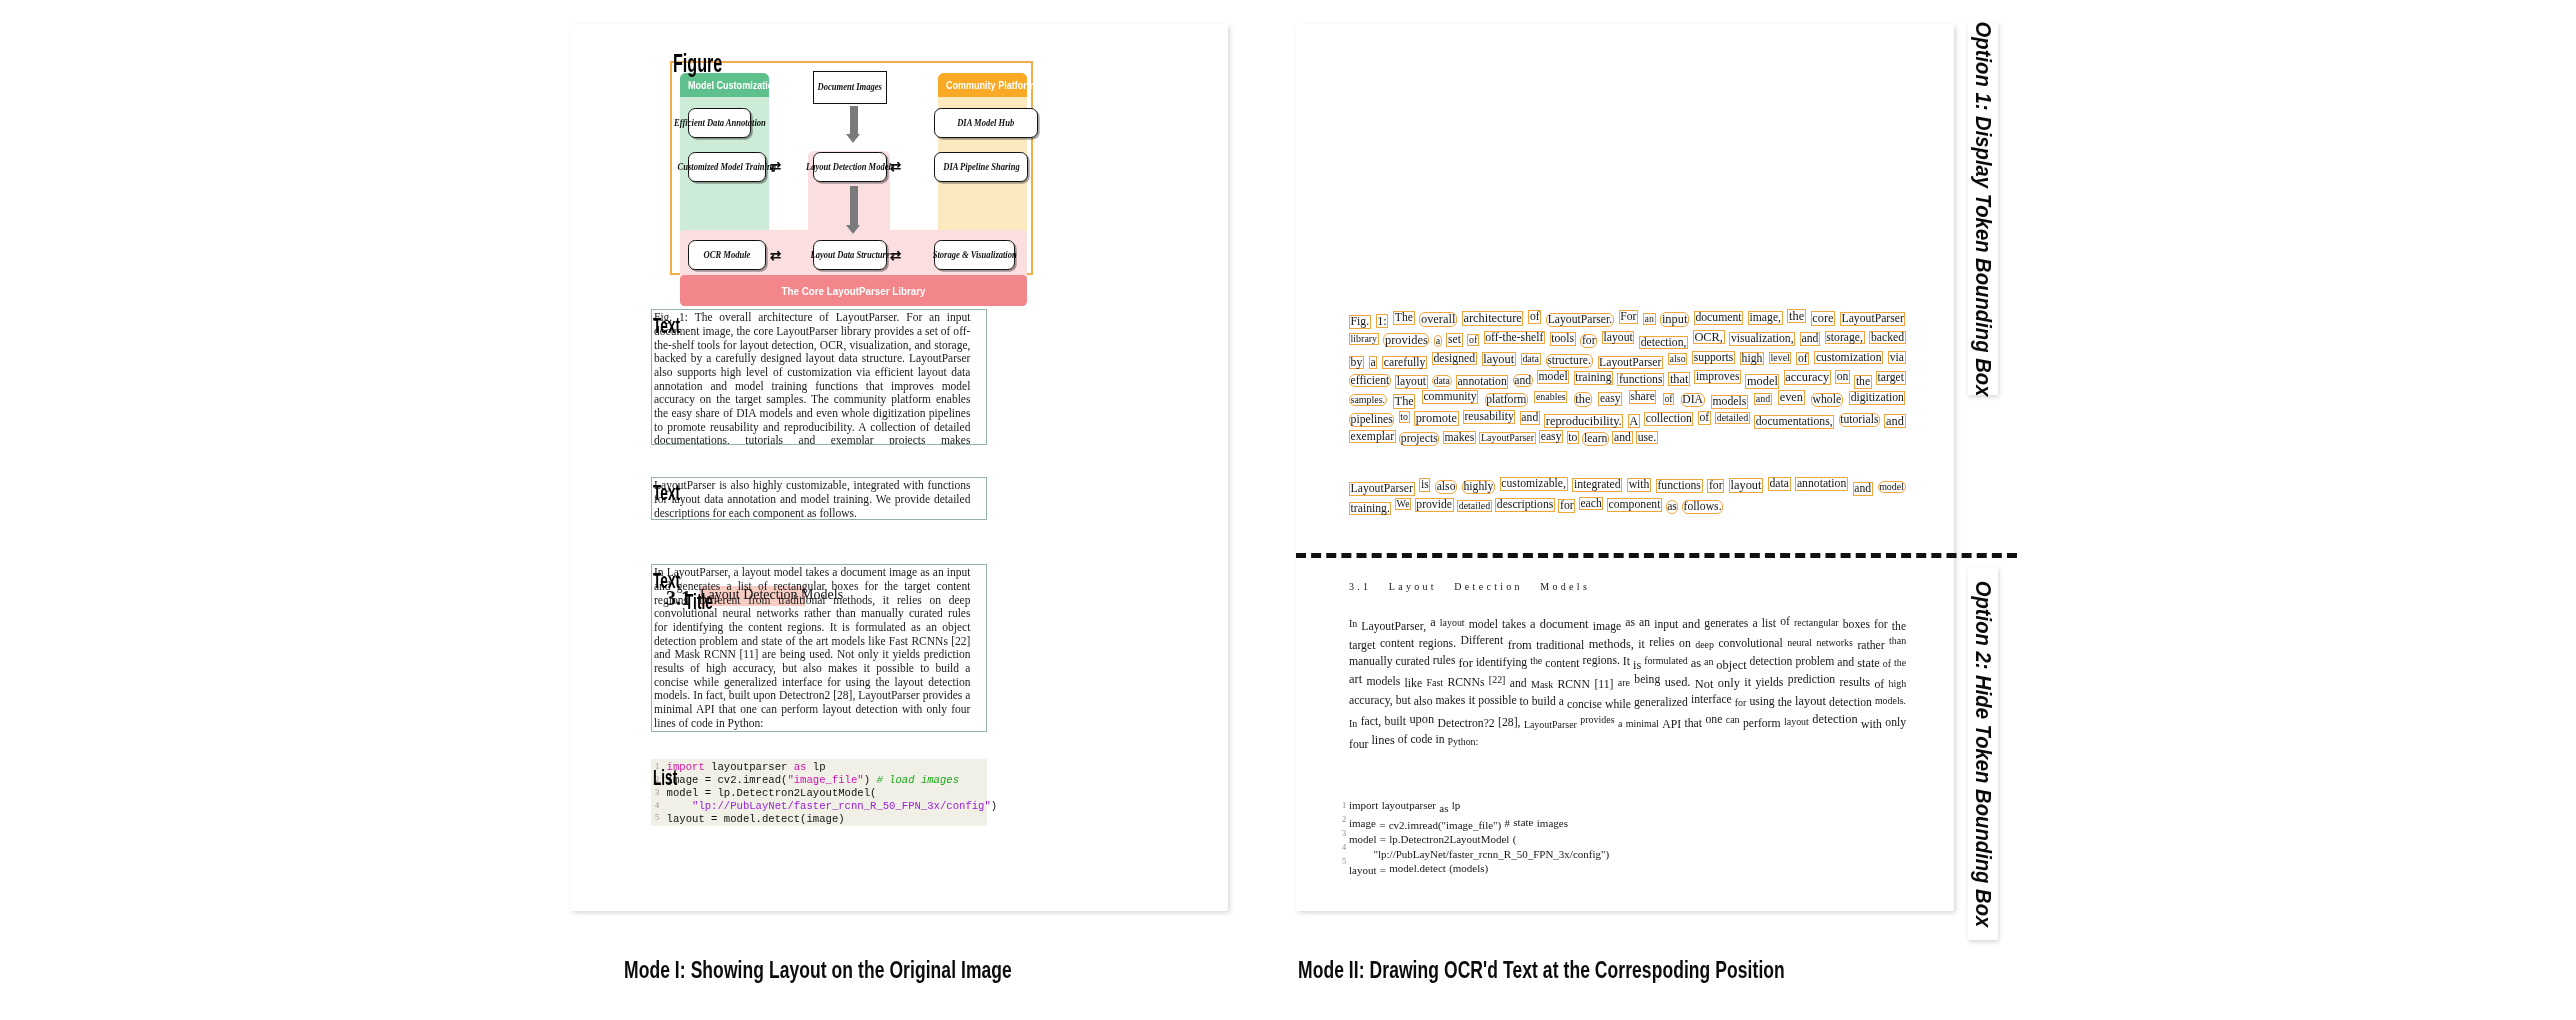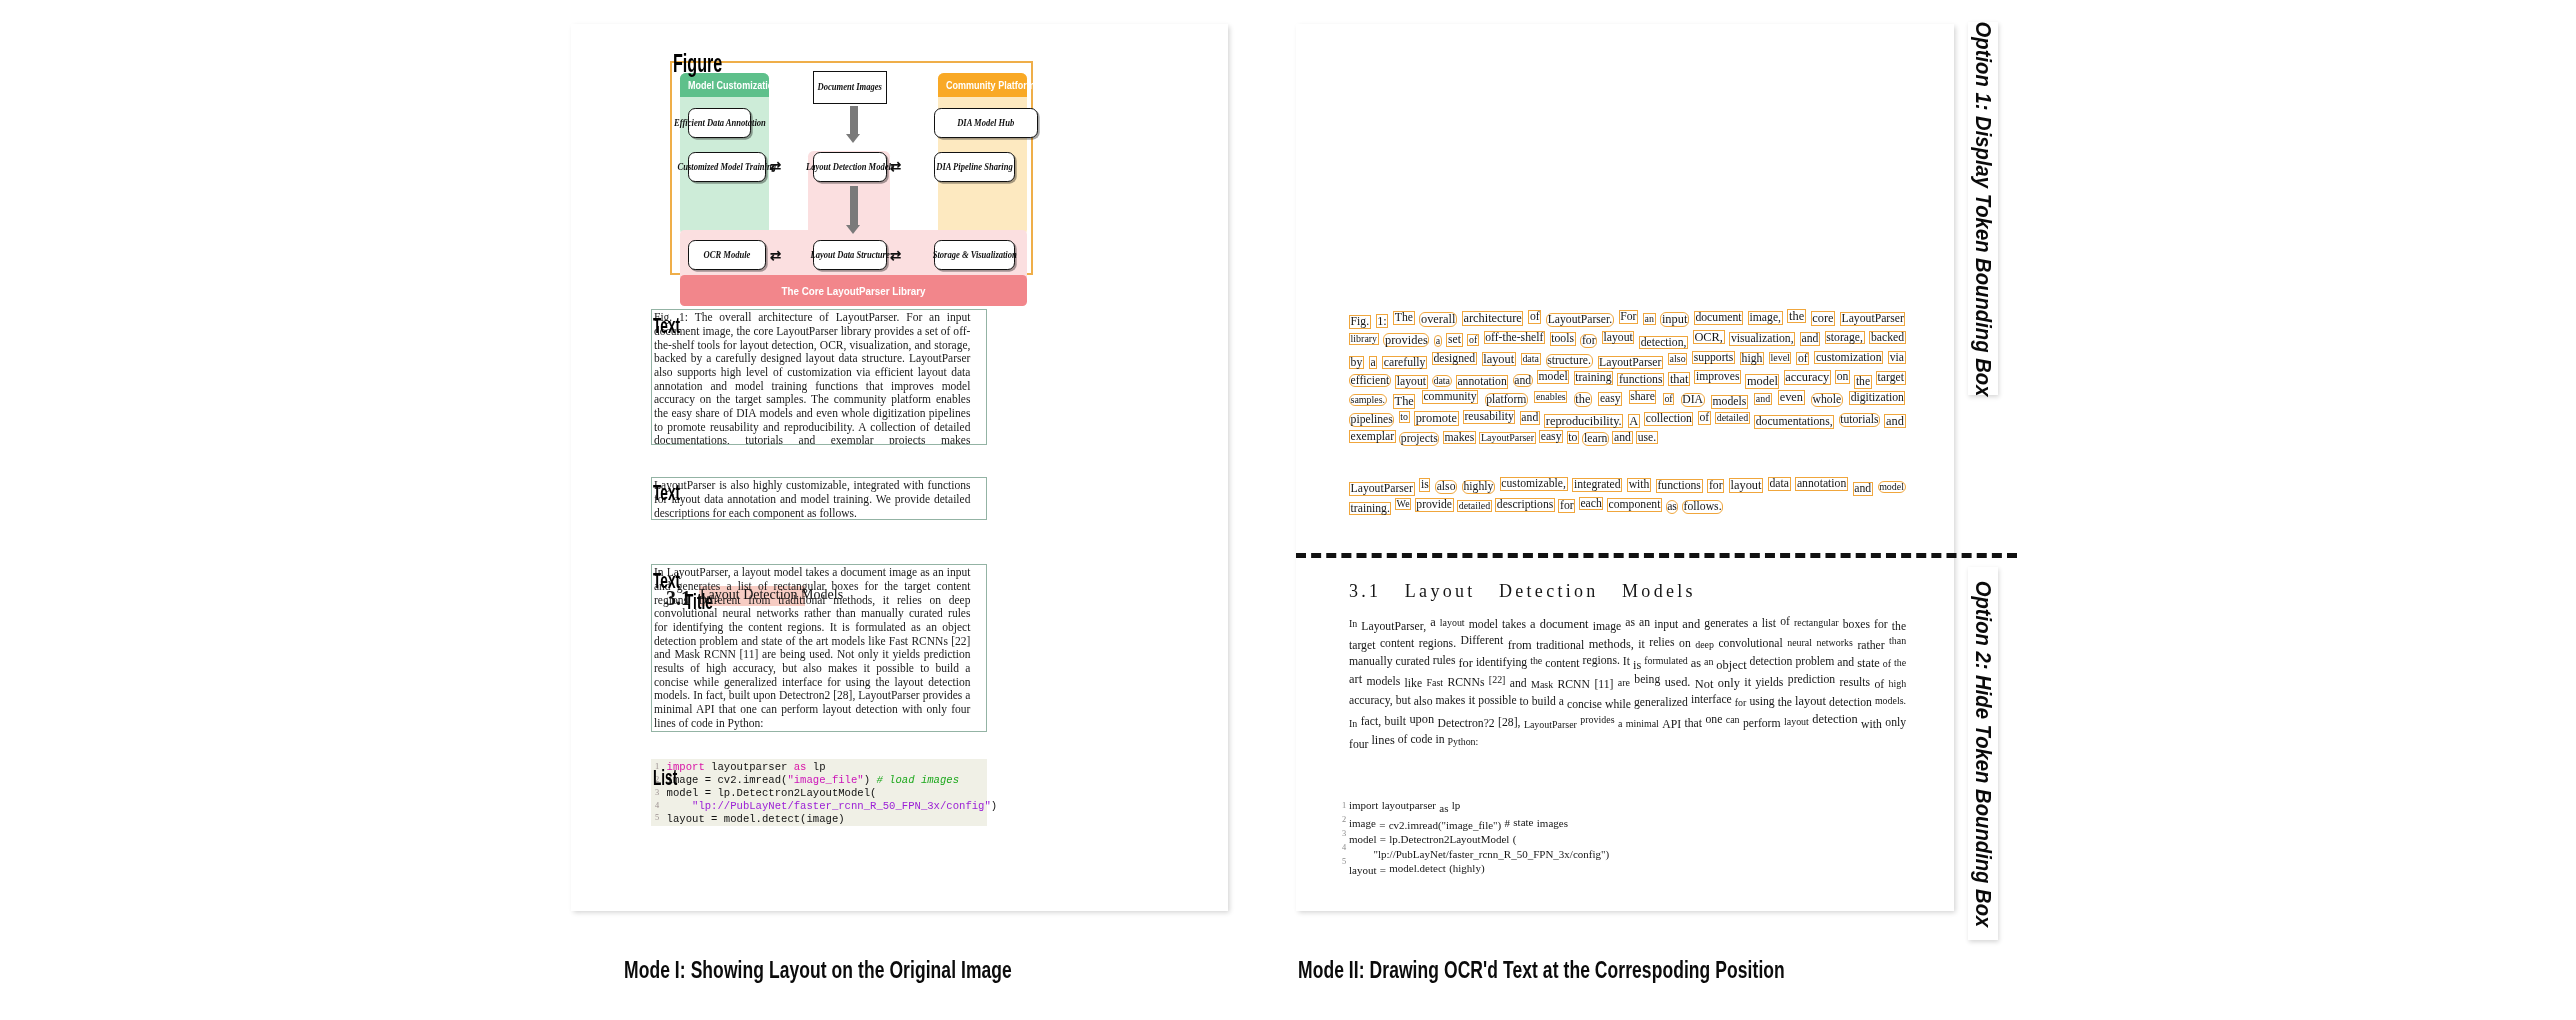--- a/index.html
+++ b/index.html
@@ -92,21 +92,21 @@
     font-family:"Liberation Serif", serif;font-style:italic;font-weight:700;
     font-size:9.5px;color:#111;white-space:nowrap;transform:scaleX(.9);
   }
   #n-docimg{left:141px;top:7.8px;width:74px;height:33px;border-radius:0;box-shadow:none;}
   #n-eda   {left:16px;top:45px;width:63px;height:30px;}
   #n-cmt   {left:16px;top:89px;width:78px;height:30px;}
   #n-ocr   {left:16px;top:177px;width:78px;height:30px;}
   #n-ldm   {left:141px;top:89px;width:74px;height:30px;}
   #n-lds   {left:141px;top:177px;width:74px;height:30px;}
   #n-hub   {left:262px;top:45px;width:104px;height:30px;}
-  #n-pipe  {left:262px;top:89px;width:81px;height:30px;}
+  #n-pipe  {left:262px;top:89px;width:94px;height:30px;}
   #n-stor  {left:262px;top:177px;width:81px;height:30px;}
 
   .arrow-dn{position:absolute;width:0;height:0;}
   .arrow-dn i{
     position:absolute;left:0;top:0;width:7.8px;background:#7a7a7a;display:block;
   }
   .arrow-dn u{
     position:absolute;left:-3.9px;width:0;height:0;
     border-left:7.8px solid transparent;border-right:7.8px solid transparent;
     border-top:9px solid #7a7a7a;
@@ -197,21 +197,21 @@
   .boxed .w{
     border:1.1px solid #f0a63c;
     padding:0 0.6px;
     margin:0 0.6px 1.1px 0;
     line-height:1.0;
   }
   #ocr1{left:53px;top:285px;width:557px;font-size:11.7px;line-height:14.5px;}
   #ocr2{left:53px;top:453px;width:557px;font-size:11.7px;line-height:14.5px;}
   #ocr-title{
     position:absolute;left:53px;top:557px;
-    font-family:"Liberation Serif", serif;font-size:18px;color:#161616;
+    font-family:"Liberation Serif", serif;font-size:10px;color:#161616;
     letter-spacing:3.3px;white-space:nowrap;
   }
   #ocr3{left:53px;top:591px;width:557px;font-size:11.7px;line-height:14.5px;}
   #ocr4{left:53px;top:774px;width:557px;font-size:11px;line-height:14px;}
   #ocr4 .w{margin-right:3.3px;}
   .ocr-gutter{
     position:absolute;left:46px;top:775px;width:10px;
     font-family:"Liberation Serif", serif;font-size:8.4px;color:#8a8a8a;line-height:14px;
   }
   
@@ -326,21 +326,21 @@
 <div class="panel" id="panel-right">
   <div class="ocr-para boxed" id="ocr1"><span class="w j2 ">Fig.</span> <span class="w j2 s2">1:</span> <span class="w j3 ">The</span> <span class="w j4 s2">overall</span> <span class="w  s2">architecture</span> <span class="w j1 ">of</span> <span class="w j4 ">LayoutParser.</span> <span class="w j1 ">For</span> <span class="w  s1">an</span> <span class="w j4 s2">input</span> <span class="w j3 ">document</span> <span class="w j3 ">image,</span> <span class="w j1 s2">the</span> <span class="w  s2">core</span> <span class="w  ">LayoutParser</span> <span class="w j3 s1">library</span> <span class="w j4 s2">provides</span> <span class="w j4 s1">a</span> <span class="w  ">set</span> <span class="w  s1">of</span> <span class="w j1 ">off-the-shelf</span> <span class="w j3 ">tools</span> <span class="w j4 ">for</span> <span class="w j1 ">layout</span> <span class="w j2 ">detection,</span> <span class="w j1 s2">OCR,</span> <span class="w j3 ">visualization,</span> <span class="w j3 ">and</span> <span class="w j1 ">storage,</span> <span class="w j1 ">backed</span> <span class="w j2 ">by</span> <span class="w j2 ">a</span> <span class="w j2 ">carefully</span> <span class="w j3 ">designed</span> <span class="w  s2">layout</span> <span class="w j3 s1">data</span> <span class="w j4 ">structure.</span> <span class="w j2 ">LayoutParser</span> <span class="w j3 s1">also</span> <span class="w j1 ">supports</span> <span class="w j3 ">high</span> <span class="w j1 s1">level</span> <span class="w j3 ">of</span> <span class="w j1 ">customization</span> <span class="w j1 ">via</span> <span class="w j4 ">efficient</span> <span class="w j2 ">layout</span> <span class="w j4 s1">data</span> <span class="w j2 ">annotation</span> <span class="w j4 ">and</span> <span class="w j1 ">model</span> <span class="w j3 ">training</span> <span class="w  ">functions</span> <span class="w  s2">that</span> <span class="w j1 ">improves</span> <span class="w j2 s2">model</span> <span class="w j3 s2">accuracy</span> <span class="w j1 ">on</span> <span class="w j2 ">the</span> <span class="w j3 ">target</span> <span class="w j4 s1">samples.</span> <span class="w j2 s2">The</span> <span class="w j1 ">community</span> <span class="w j4 ">platform</span> <span class="w j1 s1">enables</span> <span class="w j4 s2">the</span> <span class="w  ">easy</span> <span class="w j1 ">share</span> <span class="w  s1">of</span> <span class="w j4 ">DIA</span> <span class="w j2 ">models</span> <span class="w  s1">and</span> <span class="w j3 s2">even</span> <span class="w j4 ">whole</span> <span class="w j3 ">digitization</span> <span class="w j4 ">pipelines</span> <span class="w j1 s1">to</span> <span class="w  s2">promote</span> <span class="w j1 ">reusability</span> <span class="w j3 ">and</span> <span class="w j2 s2">reproducibility.</span> <span class="w j2 s2">A</span> <span class="w  ">collection</span> <span class="w j3 ">of</span> <span class="w j3 s1">detailed</span> <span class="w j2 ">documentations,</span> <span class="w j4 ">tutorials</span> <span class="w j2 s2">and</span> <span class="w j3 ">exemplar</span> <span class="w j4 ">projects</span> <span class="w  ">makes</span> <span class="w  s1">LayoutParser</span> <span class="w j3 ">easy</span> <span class="w  ">to</span> <span class="w j4 ">learn</span> <span class="w  ">and</span> <span class="w  ">use.</span> </div>
   <div class="ocr-para boxed" id="ocr2"><span class="w j2 ">LayoutParser</span> <span class="w j3 ">is</span> <span class="w j4 ">also</span> <span class="w j4 ">highly</span> <span class="w j1 ">customizable,</span> <span class="w j3 ">integrated</span> <span class="w j3 ">with</span> <span class="w  ">functions</span> <span class="w  ">for</span> <span class="w  s2">layout</span> <span class="w j1 ">data</span> <span class="w j1 ">annotation</span> <span class="w j2 ">and</span> <span class="w j4 s1">model</span> <span class="w j2 ">training.</span> <span class="w j1 s1">We</span> <span class="w j3 ">provide</span> <span class="w  s1">detailed</span> <span class="w j3 ">descriptions</span> <span class="w  ">for</span> <span class="w j1 ">each</span> <span class="w j3 ">component</span> <span class="w j4 ">as</span> <span class="w j4 ">follows.</span> </div>
   <div id="ocr-title">3.1&nbsp;&nbsp;&nbsp;Layout&nbsp;&nbsp;&nbsp;Detection&nbsp;&nbsp;&nbsp;Models</div>
   <div class="ocr-para" id="ocr3"><span class="w  s1">In</span> <span class="w j2 ">LayoutParser,</span> <span class="w j3 s2">a</span> <span class="w j3 s1">layout</span> <span class="w j4 ">model</span> <span class="w j4 ">takes</span> <span class="w j4 s2">a</span> <span class="w j4 s2">document</span> <span class="w j2 ">image</span> <span class="w j3 ">as</span> <span class="w j3 ">an</span> <span class="w j4 ">input</span> <span class="w j4 s2">and</span> <span class="w  ">generates</span> <span class="w  ">a</span> <span class="w  ">list</span> <span class="w j1 ">of</span> <span class="w j3 s1">rectangular</span> <span class="w j4 ">boxes</span> <span class="w j4 ">for</span> <span class="w j2 ">the</span> <span class="w j2 ">target</span> <span class="w  ">content</span> <span class="w  ">regions.</span> <span class="w j1 ">Different</span> <span class="w j2 s2">from</span> <span class="w j2 ">traditional</span> <span class="w j4 s2">methods,</span> <span class="w j4 ">it</span> <span class="w j3 ">relies</span> <span class="w  ">on</span> <span class="w j4 s1">deep</span> <span class="w  ">convolutional</span> <span class="w j3 s1">neural</span> <span class="w j3 s1">networks</span> <span class="w j2 ">rather</span> <span class="w j1 s1">than</span> <span class="w j3 ">manually</span> <span class="w j3 ">curated</span> <span class="w j1 ">rules</span> <span class="w j4 s2">for</span> <span class="w  ">identifying</span> <span class="w j1 s1">the</span> <span class="w j4 ">content</span> <span class="w j1 ">regions.</span> <span class="w j3 ">It</span> <span class="w j2 s2">is</span> <span class="w j1 s1">formulated</span> <span class="w j4 s2">as</span> <span class="w j3 s1">an</span> <span class="w j2 s2">object</span> <span class="w j3 ">detection</span> <span class="w j3 ">problem</span> <span class="w  ">and</span> <span class="w j4 s2">state</span> <span class="w j4 s1">of</span> <span class="w  s1">the</span> <span class="w j1 s2">art</span> <span class="w j3 ">models</span> <span class="w j4 ">like</span> <span class="w  s1">Fast</span> <span class="w  ">RCNNs</span> <span class="w j1 s1">[22]</span> <span class="w j4 ">and</span> <span class="w j2 s1">Mask</span> <span class="w j2 ">RCNN</span> <span class="w j2 ">[11]</span> <span class="w  s1">are</span> <span class="w j1 ">being</span> <span class="w  s2">used.</span> <span class="w j2 s2">Not</span> <span class="w j4 s2">only</span> <span class="w  s2">it</span> <span class="w  ">yields</span> <span class="w j1 ">prediction</span> <span class="w  ">results</span> <span class="w j2 ">of</span> <span class="w j4 s1">high</span> <span class="w j3 ">accuracy,</span> <span class="w j3 ">but</span> <span class="w  ">also</span> <span class="w j3 ">makes</span> <span class="w j3 s2">it</span> <span class="w j3 ">possible</span> <span class="w  ">to</span> <span class="w  ">build</span> <span class="w  ">a</span> <span class="w j2 ">concise</span> <span class="w j2 ">while</span> <span class="w j4 ">generalized</span> <span class="w j1 ">interface</span> <span class="w j4 s1">for</span> <span class="w  ">using</span> <span class="w j4 ">the</span> <span class="w  s2">layout</span> <span class="w j4 ">detection</span> <span class="w j3 s1">models.</span> <span class="w j4 s1">In</span> <span class="w j3 ">fact,</span> <span class="w j3 ">built</span> <span class="w j1 s2">upon</span> <span class="w j4 ">Detectron?2</span> <span class="w  ">[28],</span> <span class="w j2 s1">LayoutParser</span> <span class="w j1 s1">provides</span> <span class="w j4 s1">a</span> <span class="w j4 s1">minimal</span> <span class="w j2 ">API</span> <span class="w j4 ">that</span> <span class="w j1 ">one</span> <span class="w j1 s1">can</span> <span class="w j4 ">perform</span> <span class="w j3 s1">layout</span> <span class="w j1 s2">detection</span> <span class="w j2 ">with</span> <span class="w  ">only</span> <span class="w j2 ">four</span> <span class="w j3 s2">lines</span> <span class="w j1 ">of</span> <span class="w j1 ">code</span> <span class="w j1 ">in</span> <span class="w  s1">Python:</span> </div>
   <div class="ocr-para" id="ocr4">
       <div><span class="w ">import</span><span class="w ">layoutparser</span><span class="w j2">as</span><span class="w ">lp</span></div>
       <div><span class="w j3">image</span><span class="w j4">=</span><span class="w j4">cv2.imread("image_file")</span><span class="w j3">#</span><span class="w j1">state</span><span class="w j3">images</span></div>
       <div><span class="w j3">model</span><span class="w j3">=</span><span class="w j3">lp.Detectron2LayoutModel</span><span class="w j3">(</span></div>
       <div style="padding-left: 24.5px;"><span class="w ">"lp://PubLayNet/faster_rcnn_R_50_FPN_3x/config")</span></div>
-      <div><span class="w ">layout</span><span class="w ">=</span><span class="w j1">model.detect</span><span class="w j1">(highly)</span></div>
+      <div><span class="w ">layout</span><span class="w ">=</span><span class="w j1">model.detect</span><span class="w j1">(models)</span></div>
     </div>
   <div class="ocr-gutter" id="ocr-gutter">
       <div>1</div>
       <div>2</div>
       <div>3</div>
       <div>4</div>
       <div>5</div>
     </div>
 </div>
 

